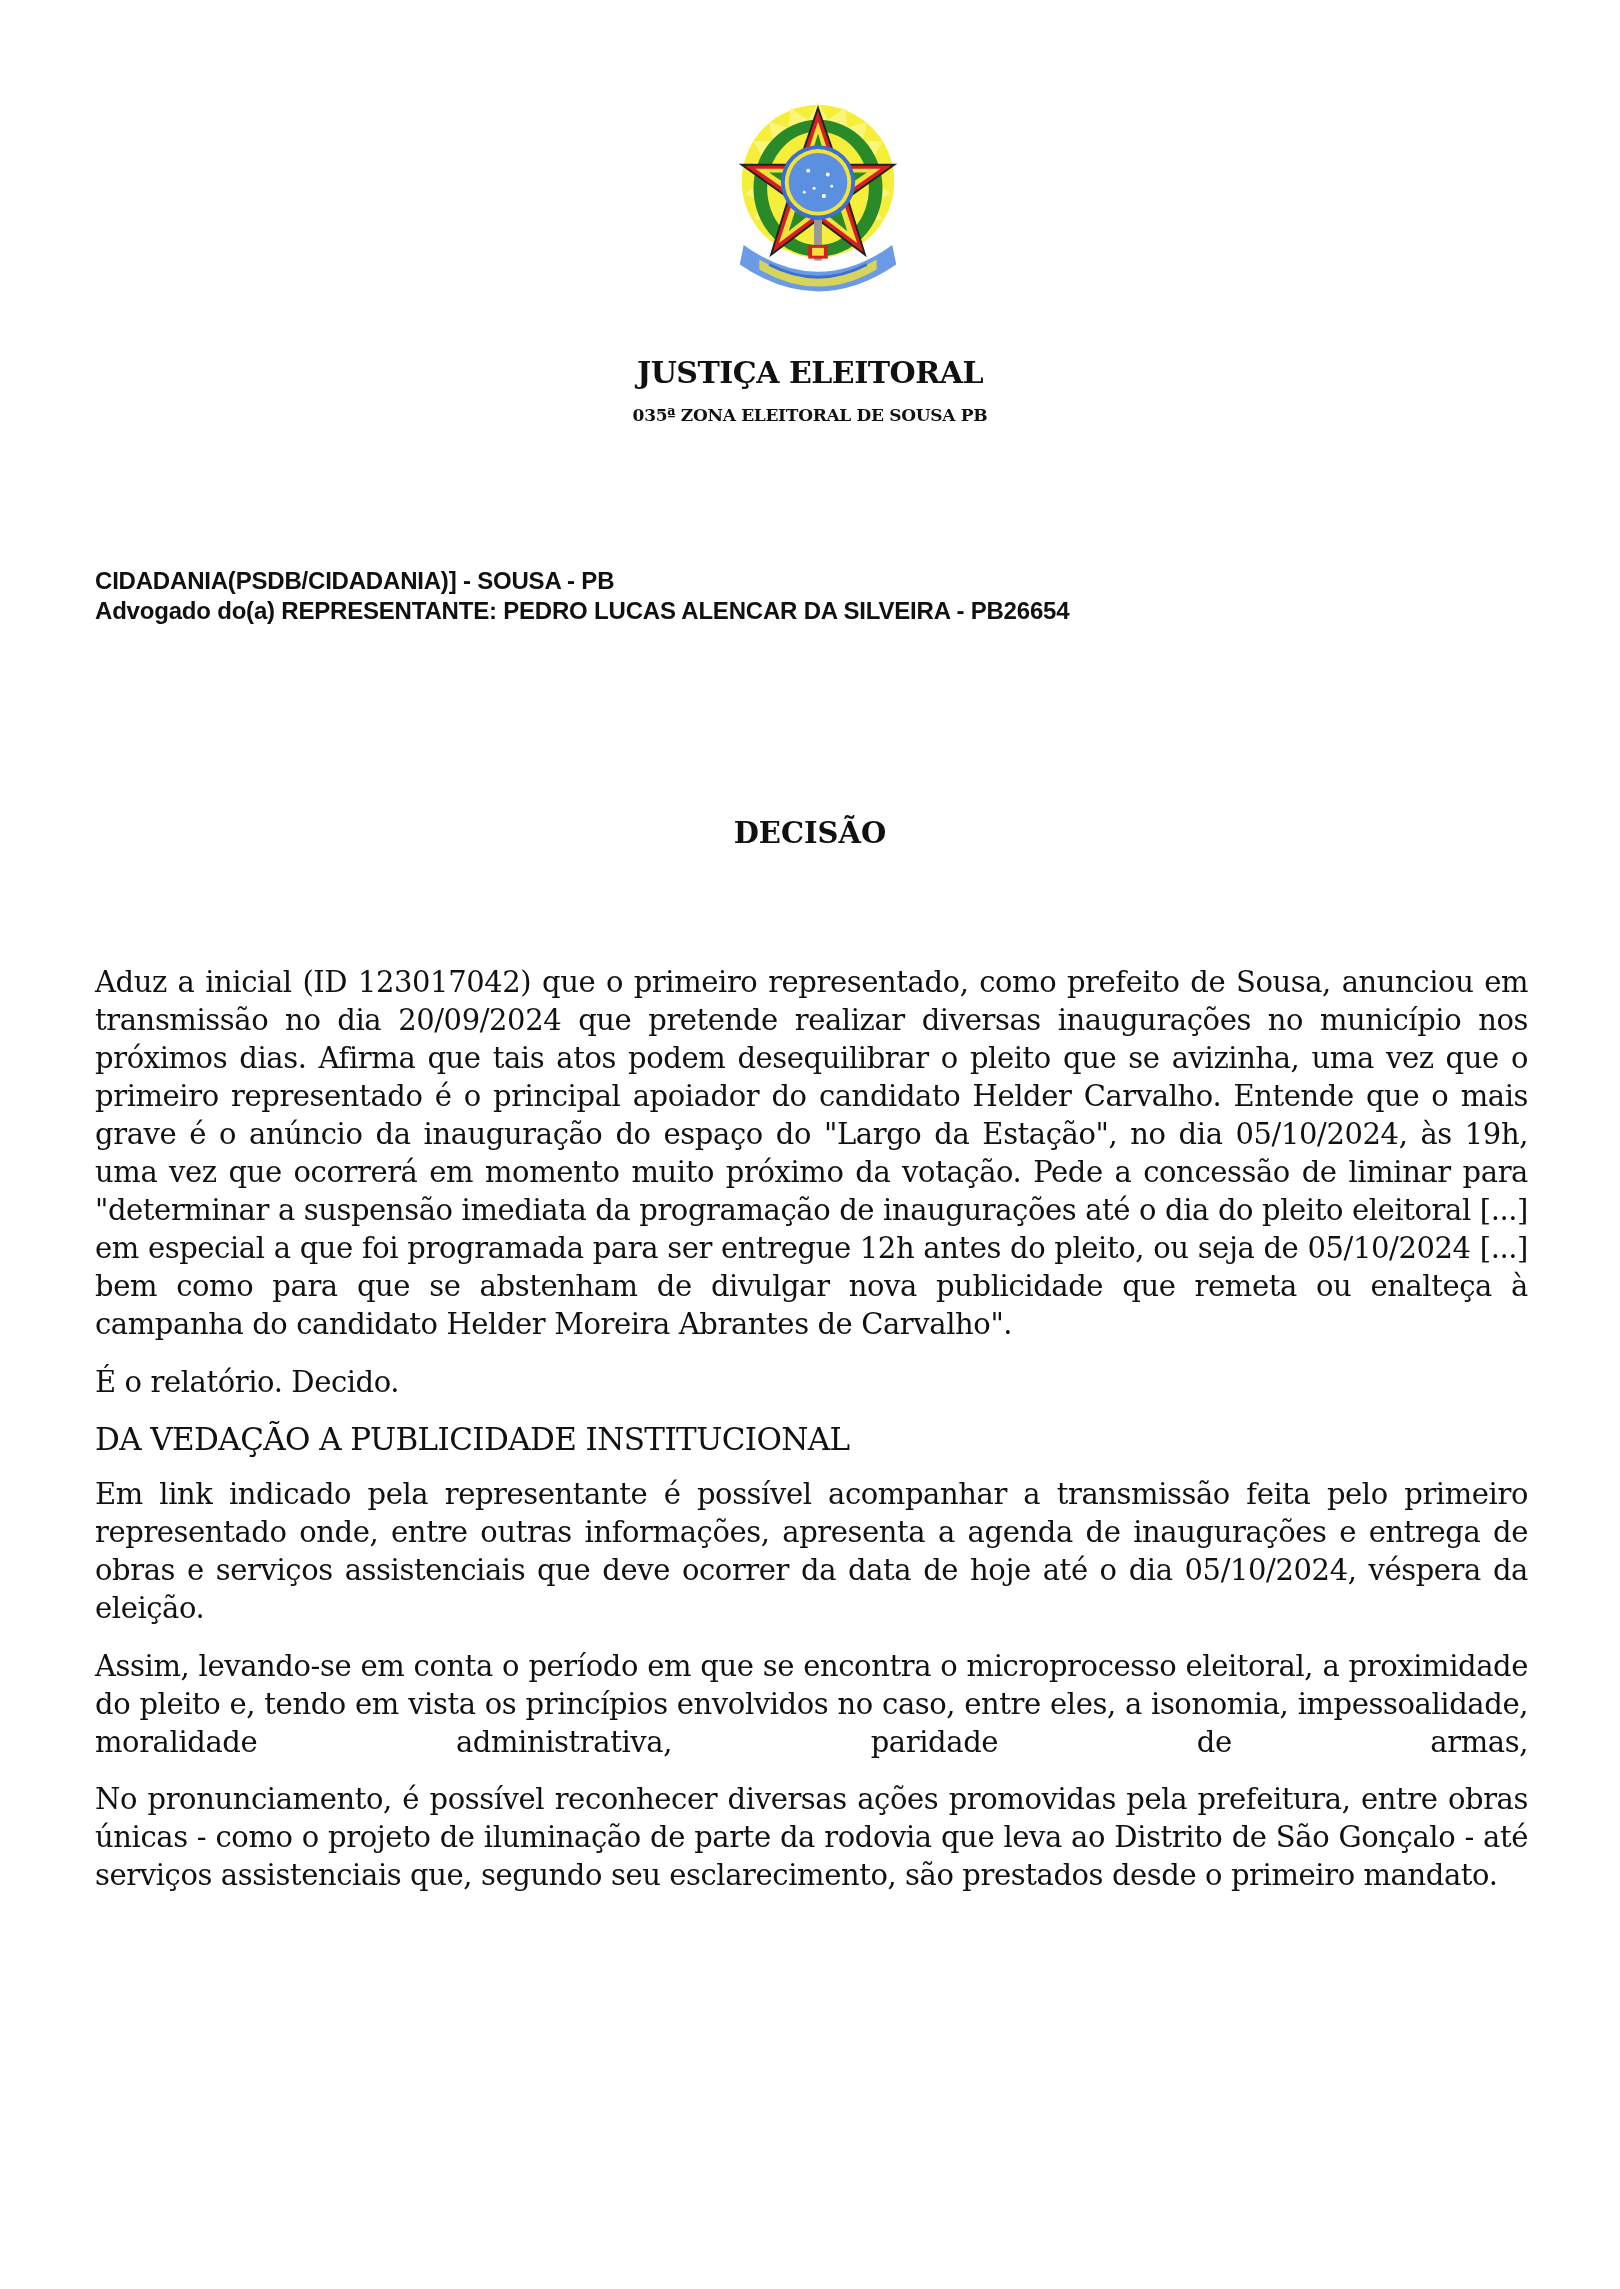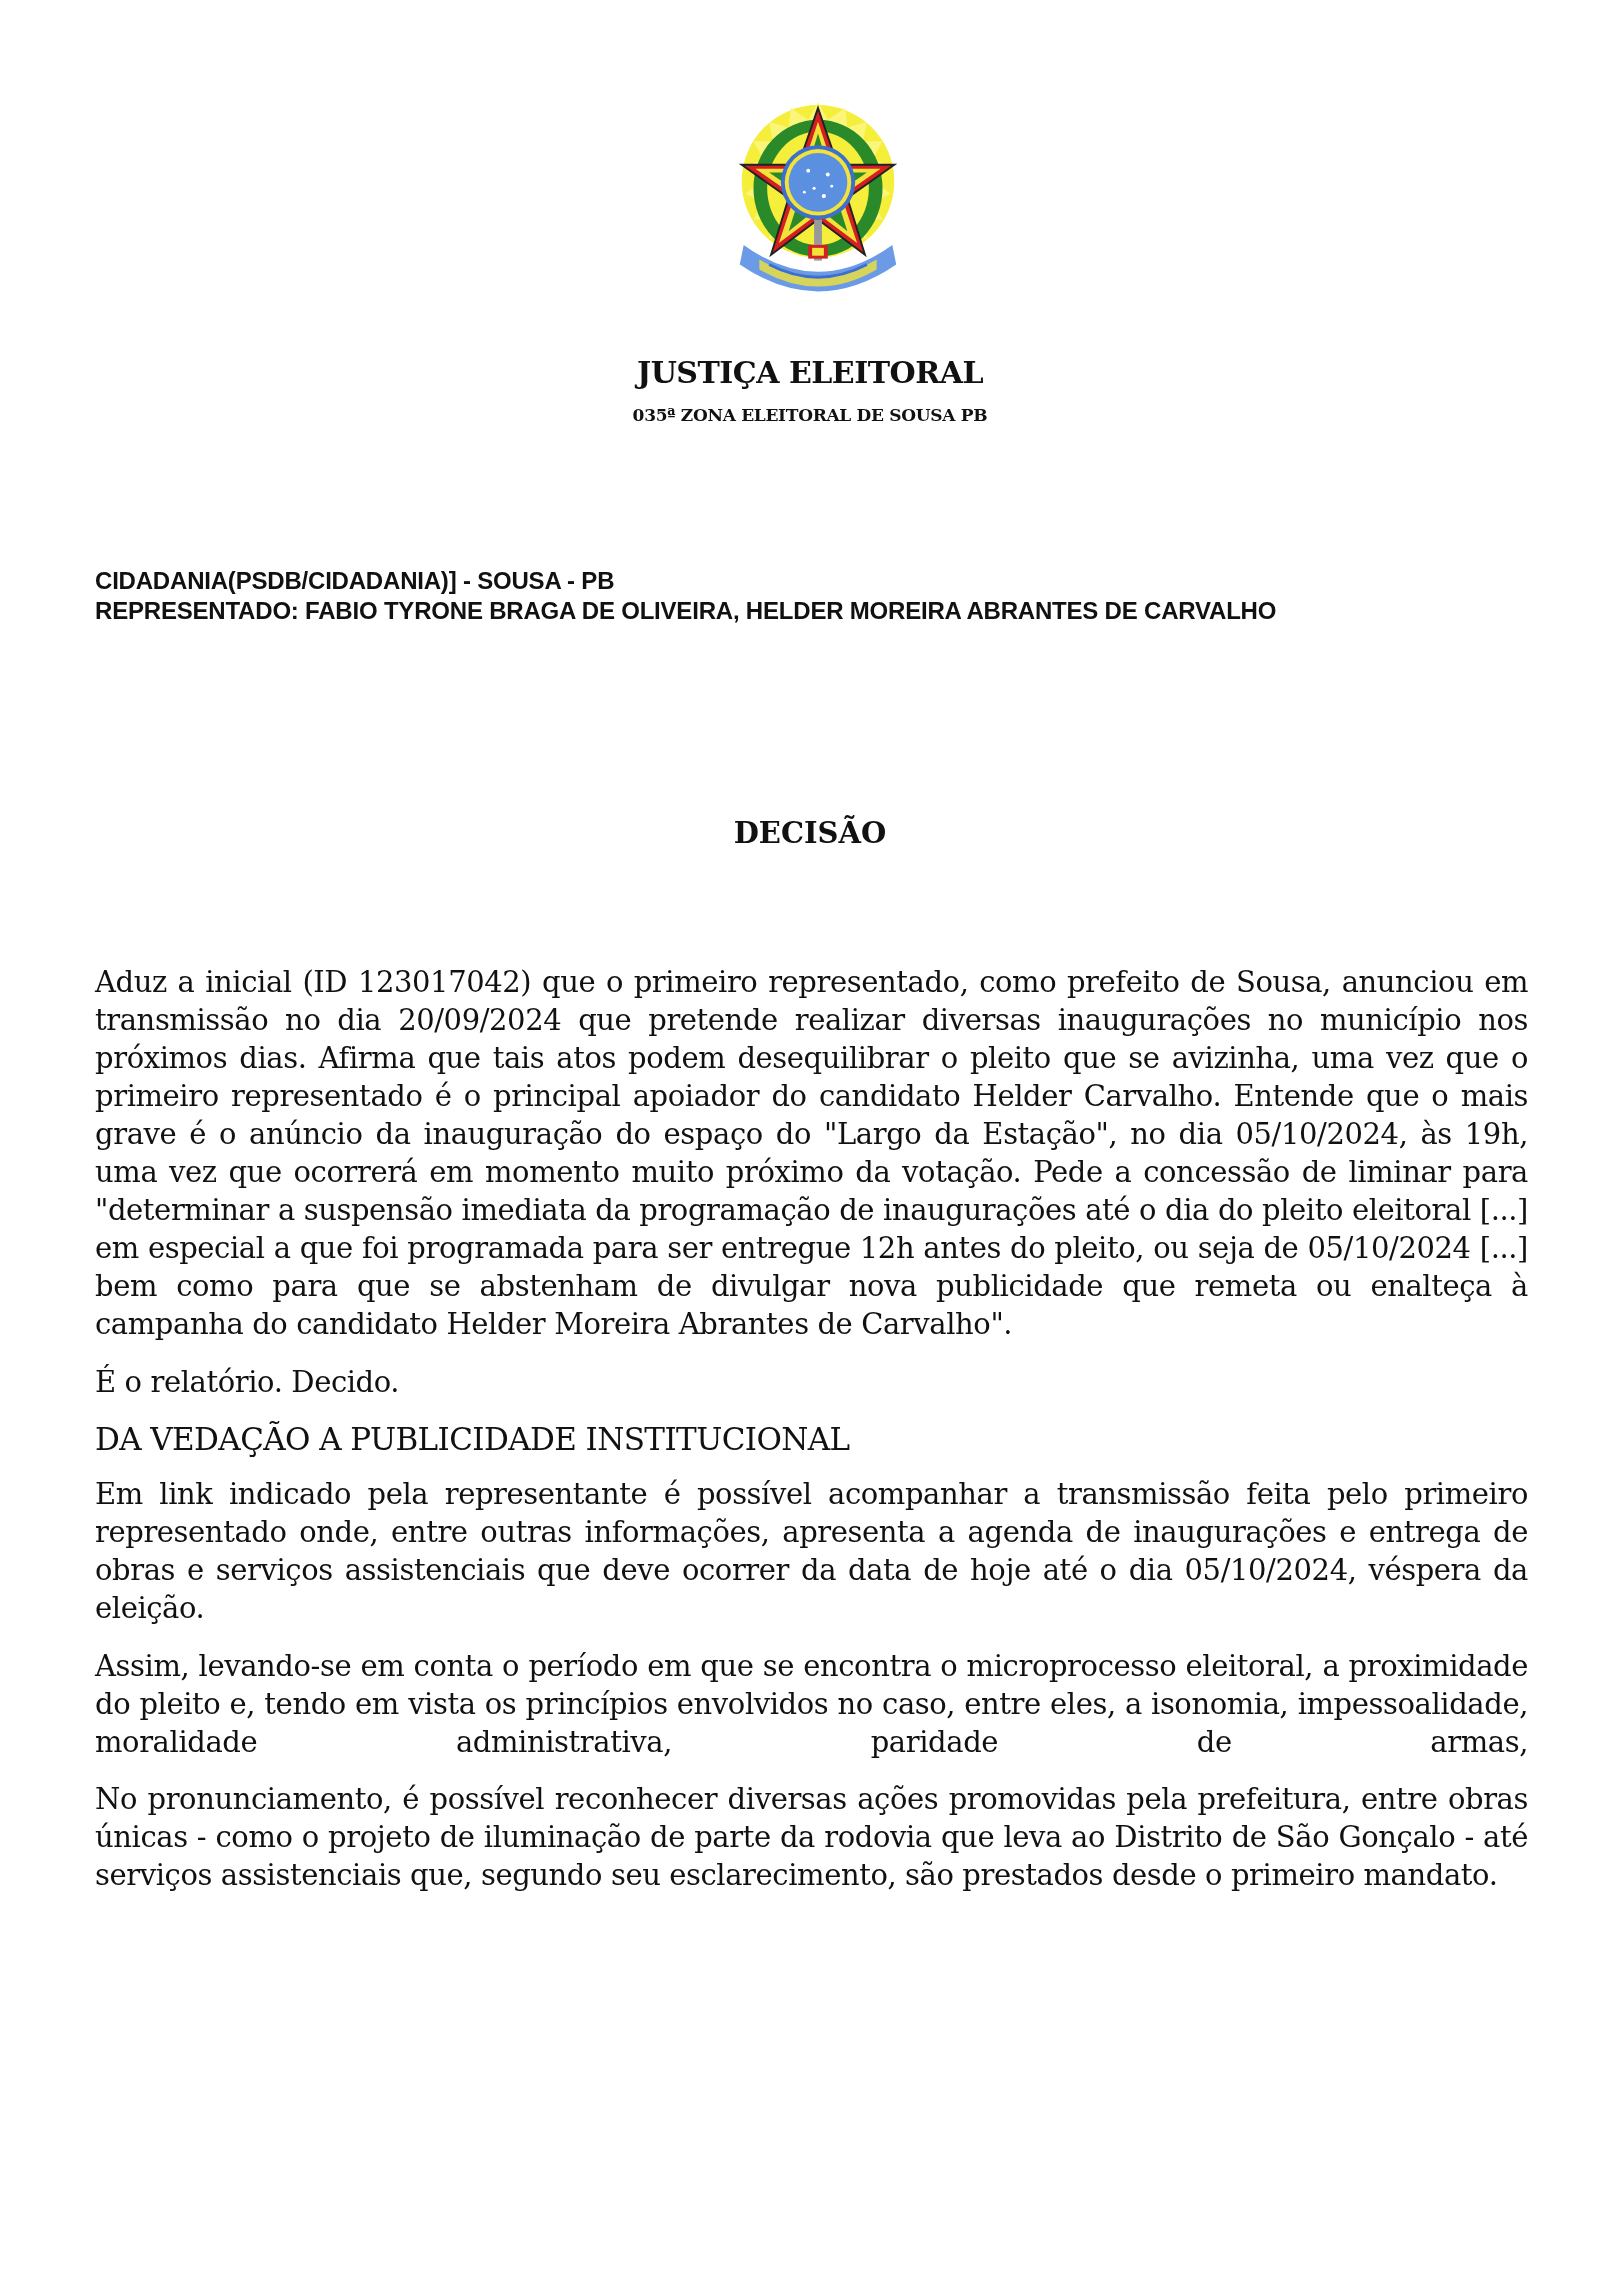--- a/index.html
+++ b/index.html
@@ -141,21 +141,21 @@
       <path d="M30 165 Q90 200 150 165 L150 175 Q90 210 30 175 Z" fill="#f2e23a" opacity="0.8"></path>
       <path d="M40 170 Q90 196 140 170" stroke="#3c6fd0" stroke-width="3" fill="none"></path>
     </svg>
   </div>
 
   <div class="header-title">JUSTIÇA ELEITORAL</div>
   <div class="header-sub">035ª ZONA ELEITORAL DE SOUSA PB</div>
 
   <div class="case-block">
     <div class="case-line">CIDADANIA(PSDB/CIDADANIA)] - SOUSA - PB</div>
-    <div class="case-line">REPRESENTADO: FABIO TYRONE BRAGA DE OLIVEIRA, HELDER MOREIRA ABRANTES DE CARVALHO</div>
+    <div class="case-line">Advogado do(a) REPRESENTANTE: PEDRO LUCAS ALENCAR DA SILVEIRA - PB26654</div>
   </div>
 
   <div class="decision-title">DECISÃO</div>
 
   <div class="body-text">
     <p class="para">Aduz a inicial (ID 123017042) que o primeiro representado, como prefeito de Sousa, anunciou em transmissão no dia 20/09/2024 que pretende realizar diversas inaugurações no município nos próximos dias. Afirma que tais atos podem desequilibrar o pleito que se avizinha, uma vez que o primeiro representado é o principal apoiador do candidato Helder Carvalho. Entende que o mais grave é o anúncio da inauguração do espaço do "Largo da Estação", no dia 05/10/2024, às 19h, uma vez que ocorrerá em momento muito próximo da votação. Pede a concessão de liminar para "determinar a suspensão imediata da programação de inaugurações até o dia do pleito eleitoral [...] em especial a que foi programada para ser entregue 12h antes do pleito, ou seja de 05/10/2024 [...] bem como para que se abstenham de divulgar nova publicidade que remeta ou enalteça à campanha do candidato Helder Moreira Abrantes de Carvalho".</p>
     <p class="para">É o relatório. Decido.</p>
     <div class="section-heading">DA VEDAÇÃO A PUBLICIDADE INSTITUCIONAL</div>
     <p class="para">Em link indicado pela representante é possível acompanhar a transmissão feita pelo primeiro representado onde, entre outras informações, apresenta a agenda de inaugurações e entrega de obras e serviços assistenciais que deve ocorrer da data de hoje até o dia 05/10/2024, véspera da eleição.</p>
     <p class="para last-justified">Assim, levando-se em conta o período em que se encontra o microprocesso eleitoral, a proximidade do pleito e, tendo em vista os princípios envolvidos no caso, entre eles, a isonomia, impessoalidade, moralidade administrativa, paridade de armas,</p>

